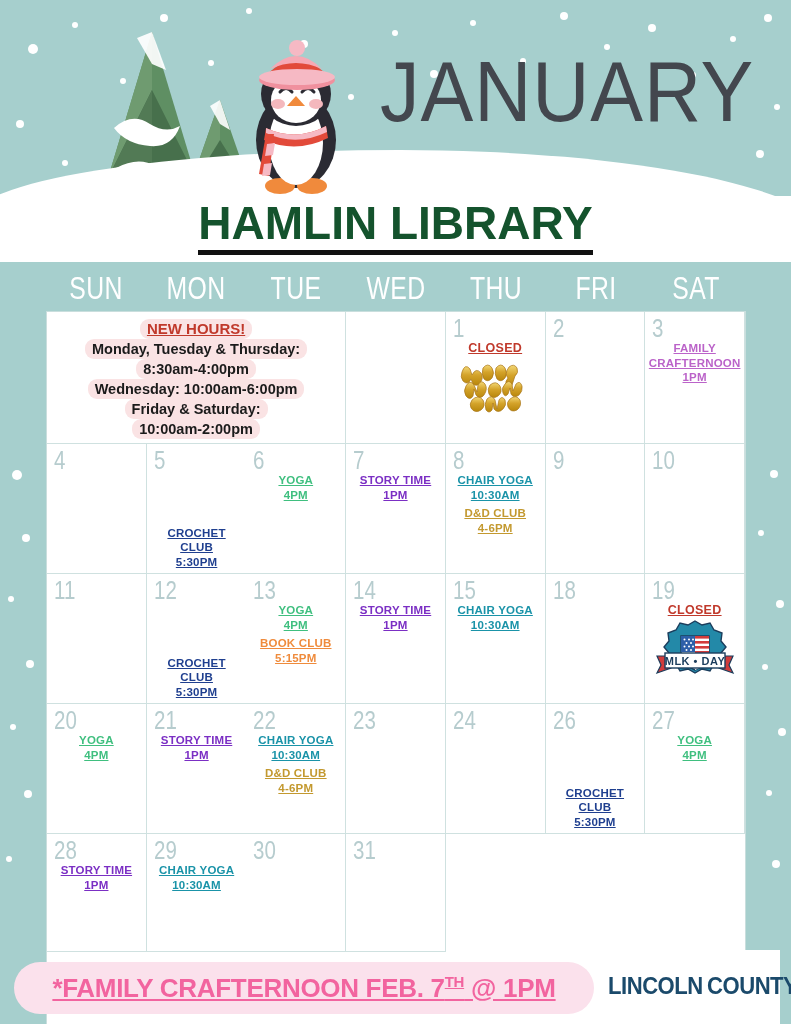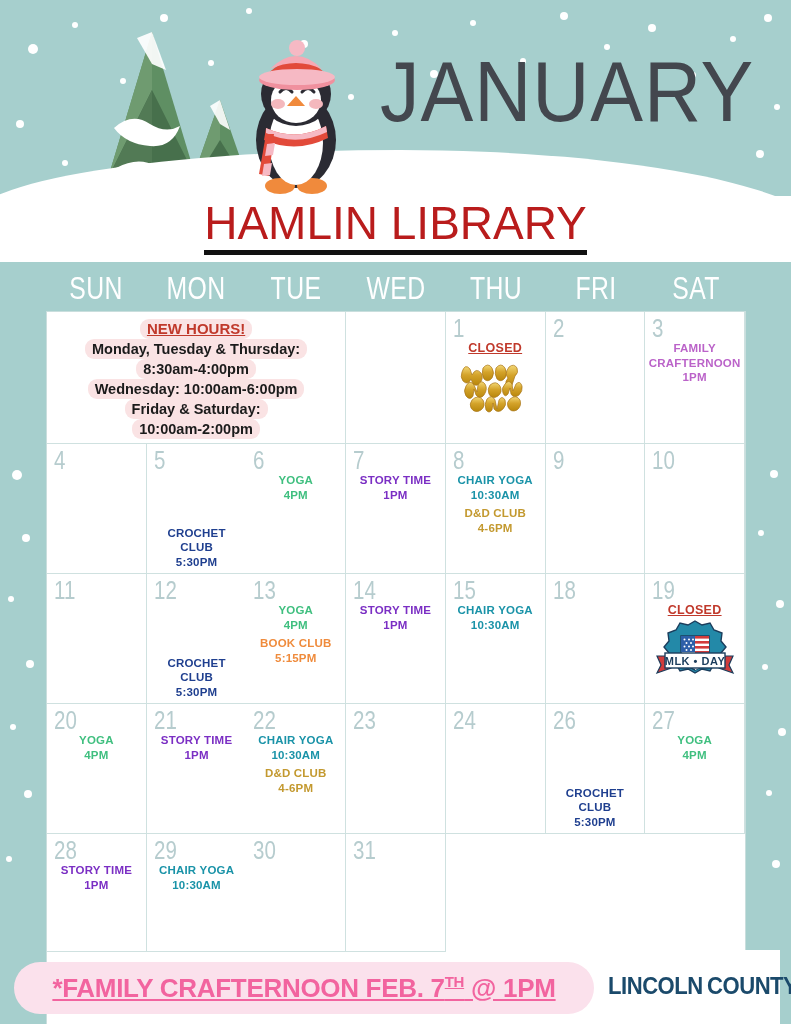--- a/index.html
+++ b/index.html
@@ -26,21 +26,21 @@
   .whiteband{position:absolute;left:0;top:196px;width:791px;height:66px;background:#ffffff;}
   .title-january{
     position:absolute;left:380px;top:48px;
     font-family:"Liberation Sans", sans-serif;
     font-size:86px;line-height:86px;letter-spacing:1px;
     color:#43474e;font-weight:400;
     transform:scaleX(0.92);transform-origin:left top;
   }
   .title-hamlin{
     position:absolute;left:0;top:200px;width:791px;text-align:center;
-    font-size:46px;line-height:46px;font-weight:normal;color:#b91c1c;
+    font-size:46px;line-height:46px;font-weight:bold;color:#14532d;
     letter-spacing:0px;
   }
   .title-hamlin span{
     border-bottom:5px solid #111111;padding-bottom:4px;display:inline-block;
   }
 
   
   .tree{position:absolute;}
 
   
@@ -67,21 +67,21 @@
   .cell:nth-child(7n){border-right:none;}
   .daynum{
     position:absolute;left:7px;top:2px;font-size:25px;line-height:28px;
     color:#b6ccce;font-weight:400;transform:scaleX(0.82);transform-origin:left top;
   }
   .events{
     margin-top:26px;flex:1;display:flex;flex-direction:column;
     align-items:flex-start;justify-content:flex-start;text-align:center;
     font-size:11.5px;line-height:14.5px;font-weight:bold;letter-spacing:0.2px;
   }
-  .ev{width:100%;}
+  .ev{width:100%;text-decoration:underline;}
   .ev + .ev{margin-top:4px;}
   .ev.bottom{margin-top:auto;}
   .closed{
     color:#c0392b;text-decoration:underline;font-size:12.5px;font-weight:bold;
     letter-spacing:0.3px;
   }
 
   
   .hours-cell{grid-column:1 / span 3;position:relative;}
   .hours{

